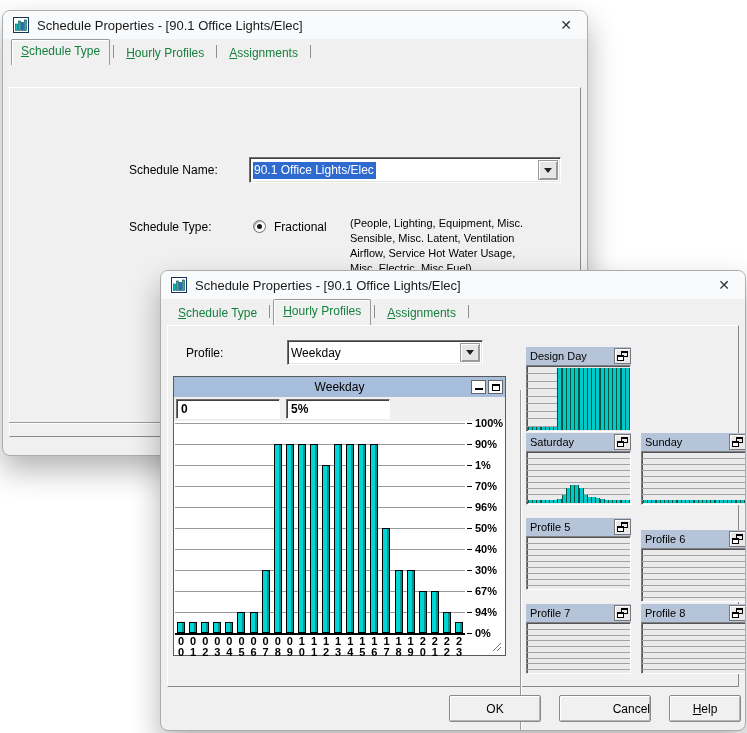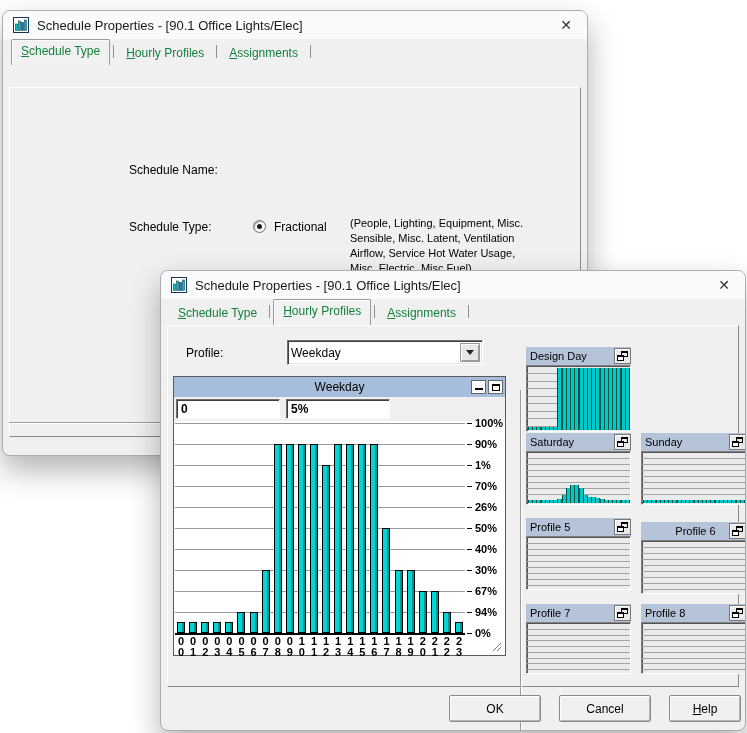--- a/index.html
+++ b/index.html
@@ -117,20 +117,26 @@
     <div class="tabrow">
       <span class="tab active"><span class="mnemonic">S</span><span>chedule Type</span></span>
       <span class="tabdiv"></span>
       <span class="tab"><span class="mnemonic">H</span><span>ourly Profiles</span></span>
       <span class="tabdiv"></span>
       <span class="tab"><span class="mnemonic">A</span><span>ssignments</span></span>
       <span class="tabdiv"></span>
     </div>
     <div class="tabpage">
       <span class="lbl" style="left:119px;top:75px;">Schedule Name:</span>
+      <div class="combo" style="left:239px;top:69px;width:312px;height:26px;">
+        <span class="cbtext sel"><span class="hl">90.1 Office Lights/Elec</span></span>
+        <span class="cbarrow">
+            <span class="tri-down"></span>
+          </span>
+      </div>
       <span class="lbl" style="left:119px;top:132px;">Schedule Type:</span>
       <span class="radio" style="left:243px;top:132px;">
           <span class="dot"></span>
         </span>
       <span class="lbl" style="left:264px;top:132px;text-align:center;">Fractional</span>
       <div class="desc" style="left:340px;top:128px;">(People, Lighting, Equipment, Misc.
 Sensible, Misc. Latent, Ventilation
 Airflow, Service Hot Water Usage,
 Misc. Electric, Misc Fuel)</div>
     </div>
@@ -228,21 +234,21 @@
             <div class="ylab" style="top: 36px;">
               <span class="ytick"></span>
               <span>1%</span>
             </div>
             <div class="ylab" style="top: 57px;">
               <span class="ytick"></span>
               <span>70%</span>
             </div>
             <div class="ylab" style="top: 78px;">
               <span class="ytick"></span>
-              <span>26%</span>
+              <span>96%</span>
             </div>
             <div class="ylab" style="top: 99px;">
               <span class="ytick"></span>
               <span>50%</span>
             </div>
             <div class="ylab" style="top: 120px;">
               <span class="ytick"></span>
               <span>40%</span>
             </div>
             <div class="ylab" style="top: 141px;">
@@ -450,21 +456,21 @@
               <div class="mgl" style="top: 6px;"></div>
               <div class="mgl" style="top: 12px;"></div>
               <div class="mgl" style="top: 18px;"></div>
               <div class="mgl" style="top: 24px;"></div>
               <div class="mgl" style="top: 30px;"></div>
               <div class="mgl" style="top: 36px;"></div>
               <div class="mgl" style="top: 42px;"></div>
               <div class="mgl" style="top: 48px;"></div>
             </div>
           </div>
-          <div class="thumb" style="left: 473px; top: 196px; text-align: center;">
+          <div class="thumb" style="left: 473px; top: 204px;">
             <div class="th-title">Profile 6<span class="th-restore">
                 <span class="r-back"></span>
                 <span class="r-front"></span>
               </span></div>
             <div class="th-chart" style="height: 54px;">
               <div class="mgl" style="top: 6px;"></div>
               <div class="mgl" style="top: 12px;"></div>
               <div class="mgl" style="top: 18px;"></div>
               <div class="mgl" style="top: 24px;"></div>
               <div class="mgl" style="top: 30px;"></div>
@@ -504,21 +510,21 @@
               <div class="mgl" style="top: 40px;"></div>
               <div class="mgl" style="top: 46px;"></div>
             </div>
           </div>
         </div>
     </div>
 
     <div class="btn" style="left:288px;width:92px;">
         <span>OK</span>
       </div>
-    <div class="btn" style="left:398px;width:92px;">
+    <div class="btn" style="left:398px;width:92px;justify-content:flex-end;">
         <span>Cancel</span>
       </div>
     <div class="btn" style="left:508px;width:72px;">
         <span class="mnemonic">H</span>
         <span>elp</span>
       </div>
   </div>
 </div>
 
 </body></html>

